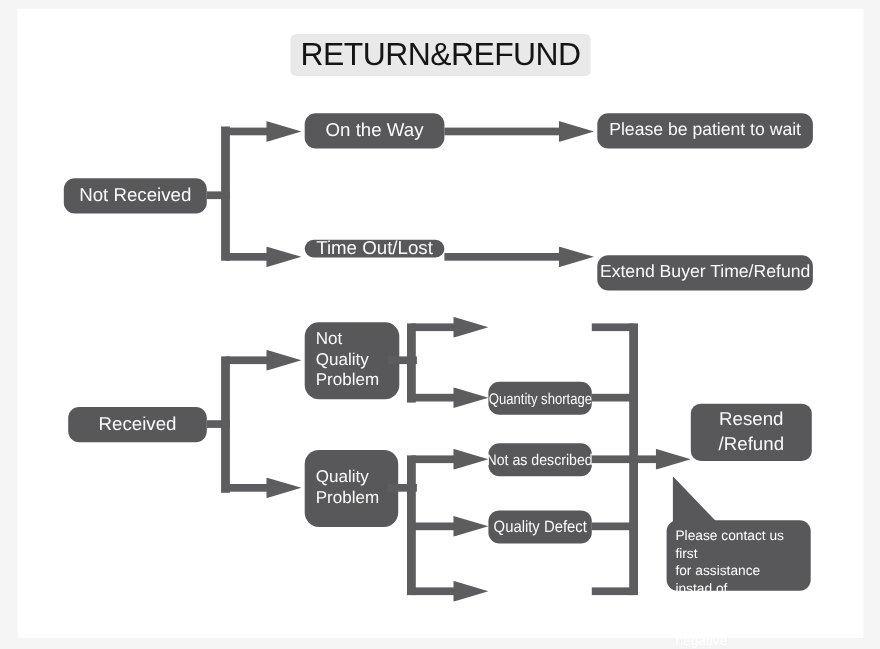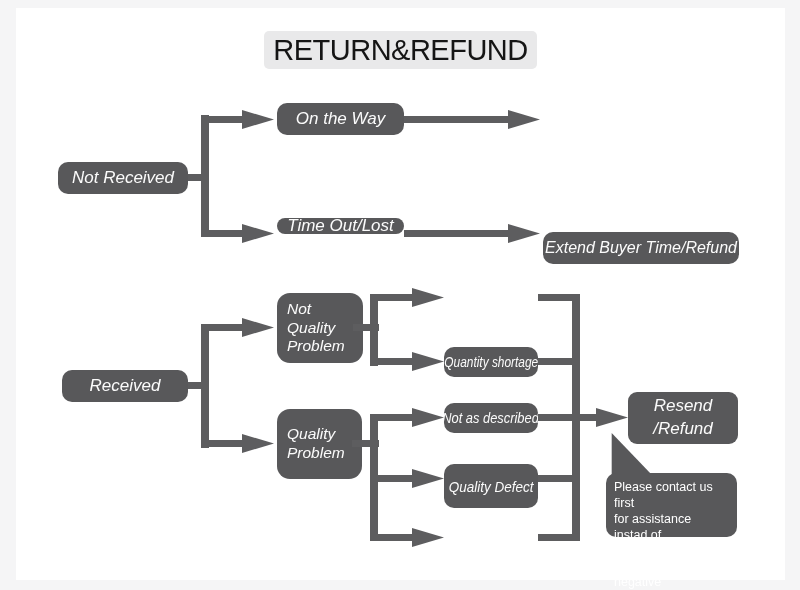--- a/index.html
+++ b/index.html
@@ -3,21 +3,21 @@
 <meta charset="utf-8">
 <style>
   html,body{margin:0;padding:0;}
   body{width:800px;height:590px;font-family:"Liberation Sans","DejaVu Sans",sans-serif;}
   .stage{position:relative;width:800px;height:590px;background:var(--frame-bg,#f5f5f6);overflow:hidden;}
   .canvas{position:absolute;left:16px;top:8px;width:769px;height:572px;background:var(--canvas-bg,#ffffff);}
   .title{position:absolute;left:264px;top:31px;width:273px;height:38px;background:var(--title-bg,#e9e9ea);
          color:var(--title-text,#151515);font-size:29px;font-weight:normal;letter-spacing:-.5px;
          display:flex;align-items:center;justify-content:center;border-radius:5px;}
   .node{position:absolute;background:var(--node-fill,#58585a);color:var(--node-text,#fbfbfb);
-        display:flex;align-items:center;justify-content:center;border-radius:10px;font-size:16px;font-style:italic;}
+        display:flex;align-items:center;justify-content:center;border-radius:10px;font-size:16px;}
   .node .node-label{white-space:pre-line;text-align:center;}
   .node.left-align{justify-content:flex-start;padding-left:10px;border-radius:13px;}
   .node.left-align .node-label{text-align:left;line-height:1.22;font-size:15.5px;}
   .f17{font-size:17px;}
   .condense85 .node-label{font-size:14px;transform:scaleX(.85);transform-origin:center;display:inline-block;white-space:nowrap;}
   .condense92 .node-label{font-size:14px;transform:scaleX(.92);transform-origin:center;display:inline-block;white-space:nowrap;}
   .qd .node-label{font-size:15px;transform:scaleX(.9);transform-origin:center;display:inline-block;white-space:nowrap;}
   .dmg{font-size:18px;border-radius:11px;}
   .resend{border-radius:9px;}
   .resend .node-label{font-size:17px;line-height:1.35;}
@@ -38,20 +38,23 @@
   <div class="canvas"></div>
 
   <div class="title">RETURN&amp;REFUND</div>
 
   <div class="node f17" style="left:58px;top:162px;width:130px;height:32px;">
     <span class="node-label">Not Received</span>
   </div>
   <div class="node f17" style="left:277px;top:103px;width:127px;height:32px;">
     <span class="node-label">On the Way</span>
   </div>
+  <div class="node" style="left:543px;top:103px;width:196px;height:32px;">
+    <span class="node-label">Please be patient to wait</span>
+  </div>
   <div class="node f17" style="left:277px;top:218px;width:127px;height:16px;">
     <span class="node-label">Time Out/Lost</span>
   </div>
   <div class="node" style="left:543px;top:218px;width:196px;height:32px;margin-top:14px;">
     <span class="node-label">Extend Buyer Time/Refund</span>
   </div>
 
   <div class="node f17" style="left:62px;top:370px;width:126px;height:32px;">
     <span class="node-label">Received</span>
   </div>
@@ -63,24 +66,24 @@
   <div class="node left-align" style="left:277px;top:409px;width:75px;height:70px;">
     <span class="node-label">Quality
 Problem</span>
   </div>
   <div class="node condense85" style="left:444px;top:347px;width:94px;height:30px;">
     <span class="node-label">Quantity shortage</span>
   </div>
   <div class="node condense92" style="left:444px;top:403px;width:94px;height:30px;">
     <span class="node-label">Not as described</span>
   </div>
-  <div class="node qd" style="left:444px;top:464px;width:94px;height:44px;">
+  <div class="node qd" style="left:444px;top:464px;width:94px;height:30px;">
     <span class="node-label">Quality Defect</span>
   </div>
-  <div class="node resend" style="left:628px;top:392px;width:110px;height:52px;">
+  <div class="node resend" style="left:628px;top:367px;width:110px;height:52px;">
     <span class="node-label">Resend
 /Refund</span>
   </div>
 
   <div class="tail"></div>
   <div class="bubble">Please contact us first
 for assistance instad of
 open dispute or leave
 negative feedback.</div>
 

